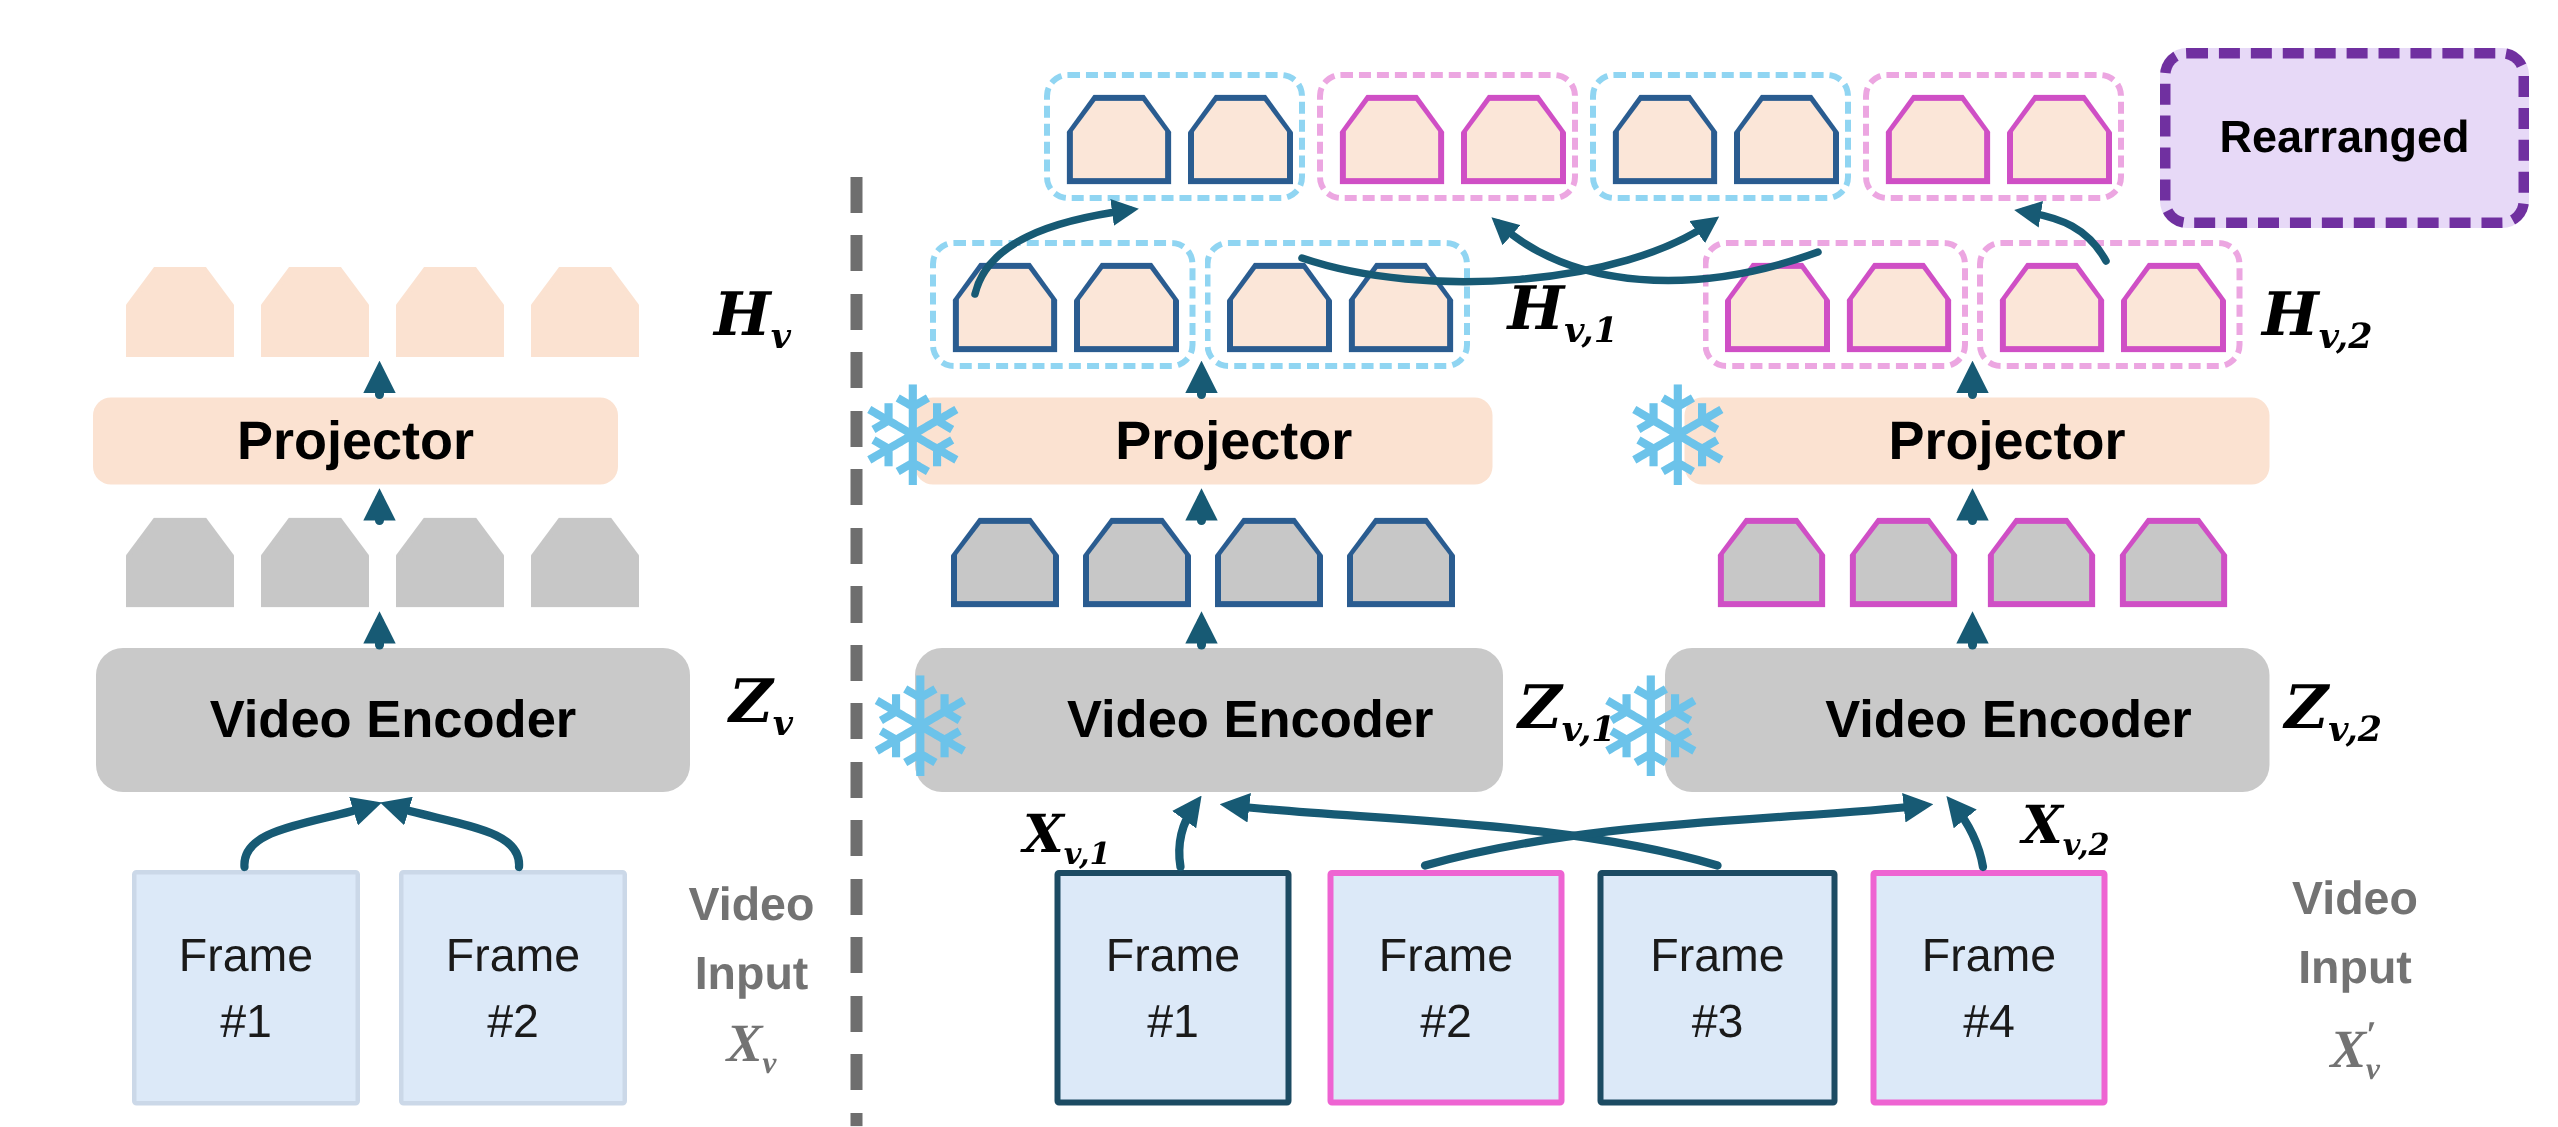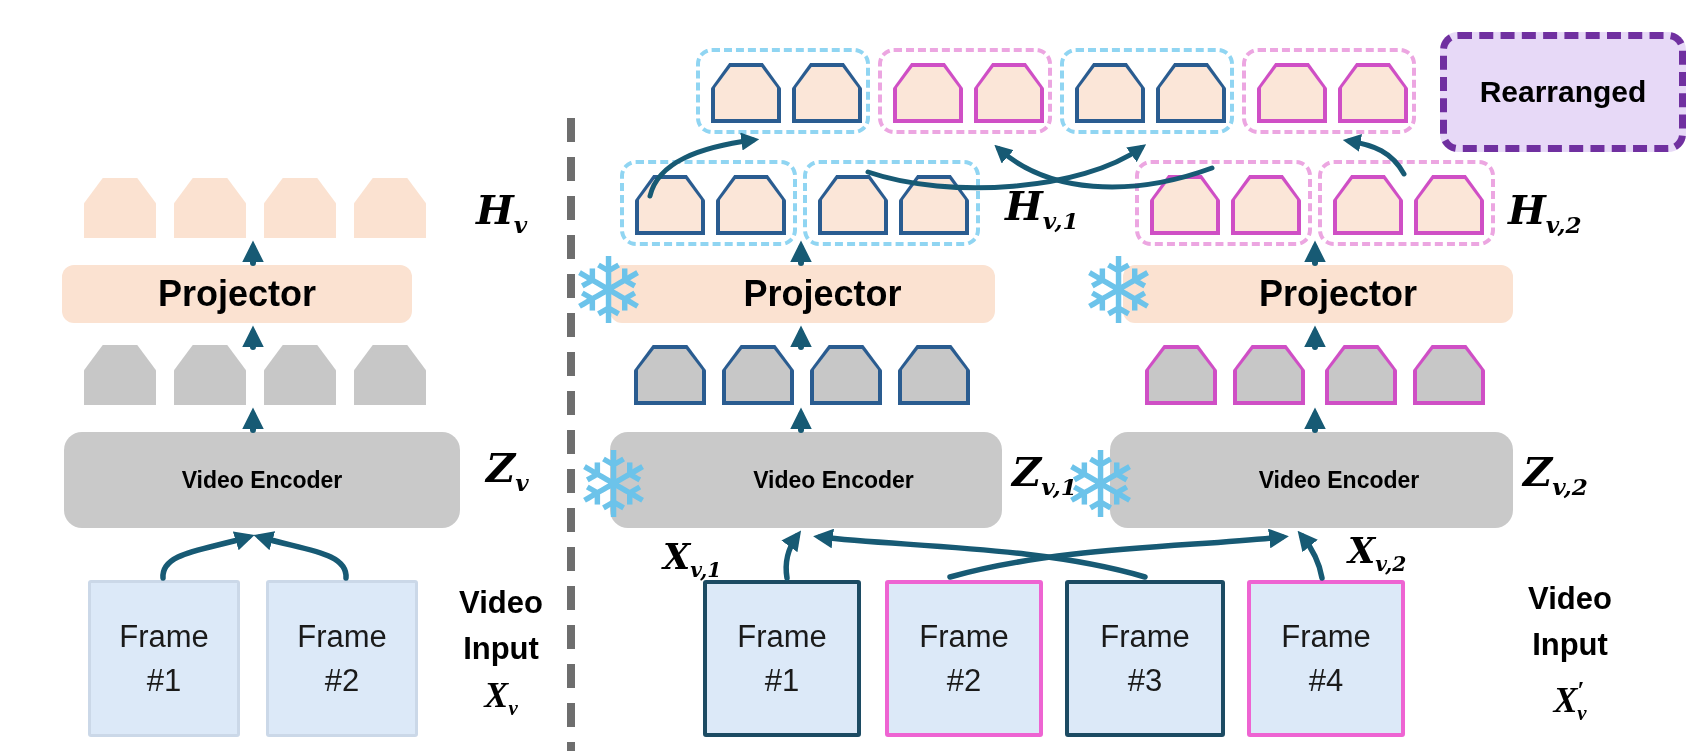--- a/index.html
+++ b/index.html
@@ -23,34 +23,34 @@
   .grp{position:absolute;height:86px;border:4px dashed;border-radius:16px;box-sizing:border-box;background:transparent;}
   .g-blue{border-color:#90D5F2;}
   .g-pink{border-color:#ECA6E1;}
   .grp .tok{width:70px;height:60px;top:11px;}
   .grp .tk1{left:11px;}
   .grp .tk2{left:92px;}
   
   .box{position:absolute;display:flex;align-items:center;justify-content:center;
        font-weight:bold;color:#000;box-sizing:border-box;}
   .proj{background:#FBE2D1;border-radius:12px;height:58px;font-size:36px;}
-  .enc{background:#C9C9C9;border-radius:18px;height:96px;font-size:23px;}
+  .enc{background:#C9C9C9;border-radius:18px;height:96px;font-size:35px;}
   
   .frame{position:absolute;width:152px;height:157px;background:#DCE9F8;box-sizing:border-box;
          display:flex;flex-direction:column;align-items:center;justify-content:center;gap:8px;
          font-size:31px;color:#1a1a1a;border-radius:3px;}
   .f-plain{border:3px solid #CBD8E8;}
   .f-blue{border:4px solid #1C4B63;width:158px;}
   .f-pink{border:4px solid #EE64D2;width:158px;}
   
   .mathlab{position:absolute;font-family:"DejaVu Serif",serif;font-style:italic;font-weight:bold;
            font-size:40px;color:#000;white-space:nowrap;}
   .mathlab sub{font-size:0.58em;font-style:italic;}
   .m-sm{font-size:35px;}
-  .vlabel{position:absolute;text-align:center;font-weight:bold;font-size:31px;color:#000000;line-height:46px;}
+  .vlabel{position:absolute;text-align:center;font-weight:bold;font-size:31px;color:#737373;line-height:46px;}
   .vlabel .mth{font-family:Liberation Serif, serif;font-style:italic;font-size:36px;}
   .vlabel .mth sub{font-size:0.58em;}
   .vlabel .mth sup{font-size:0.7em;font-style:normal;}
   
   .rearr{position:absolute;left:1440px;top:32px;width:246px;height:120px;background:#E7D9F7;
          border:7px dashed #7030A0;border-radius:18px;box-sizing:border-box;
          display:flex;flex-direction:column;align-items:center;justify-content:center;
          font-weight:bold;font-size:30px;line-height:40px;color:#000;}
   .rearr .mth{font-family:"DejaVu Serif",serif;font-style:italic;font-size:33px;}
   .rearr .mth sub{font-size:0.58em;}
@@ -206,21 +206,21 @@
   <div class="tok t-pink-gray" style="left:1233px;top:345px"></div>
   <div class="tok t-pink-gray" style="left:1325px;top:345px"></div>
   <div class="tok t-pink-gray" style="left:1413px;top:345px"></div>
 
   <div class="box enc" style="left:1110px;top:432px;width:403px;padding-left:55px">
     <span>Video Encoder</span>
   </div>
   <span class="snow" style="left:1062px;top:440px">❄</span>
   <span class="mathlab" style="left:1523px;top:448px"><span>Z</span><sub>v,2</sub></span>
 
-  <span class="mathlab m-sm" style="left:663px;top:536px"><span>X</span><sub>v,1</sub></span>
+  <span class="mathlab m-sm" style="left:682px;top:536px"><span>X</span><sub>v,1</sub></span>
   <span class="mathlab m-sm" style="left:1348px;top:530px"><span>X</span><sub>v,2</sub></span>
 
   <div class="frame f-blue" style="left:703px;top:580px">
     <span>Frame</span>
     <span>#1</span>
   </div>
   <div class="frame f-pink" style="left:885px;top:580px">
     <span>Frame</span>
     <span>#2</span>
   </div>

